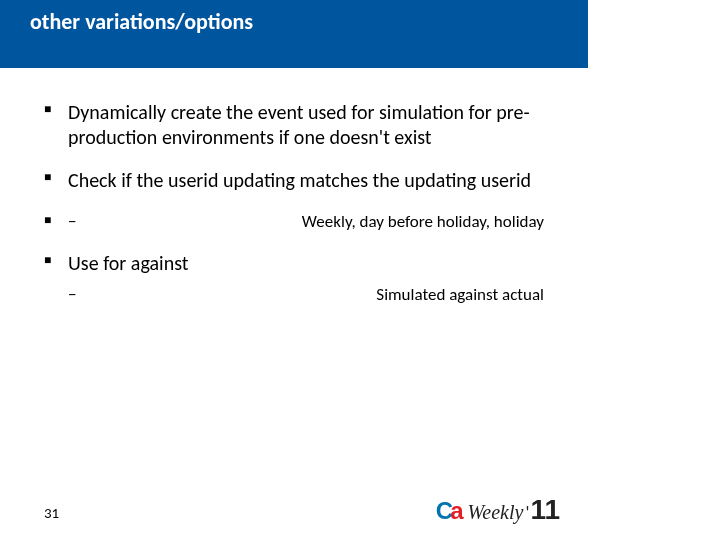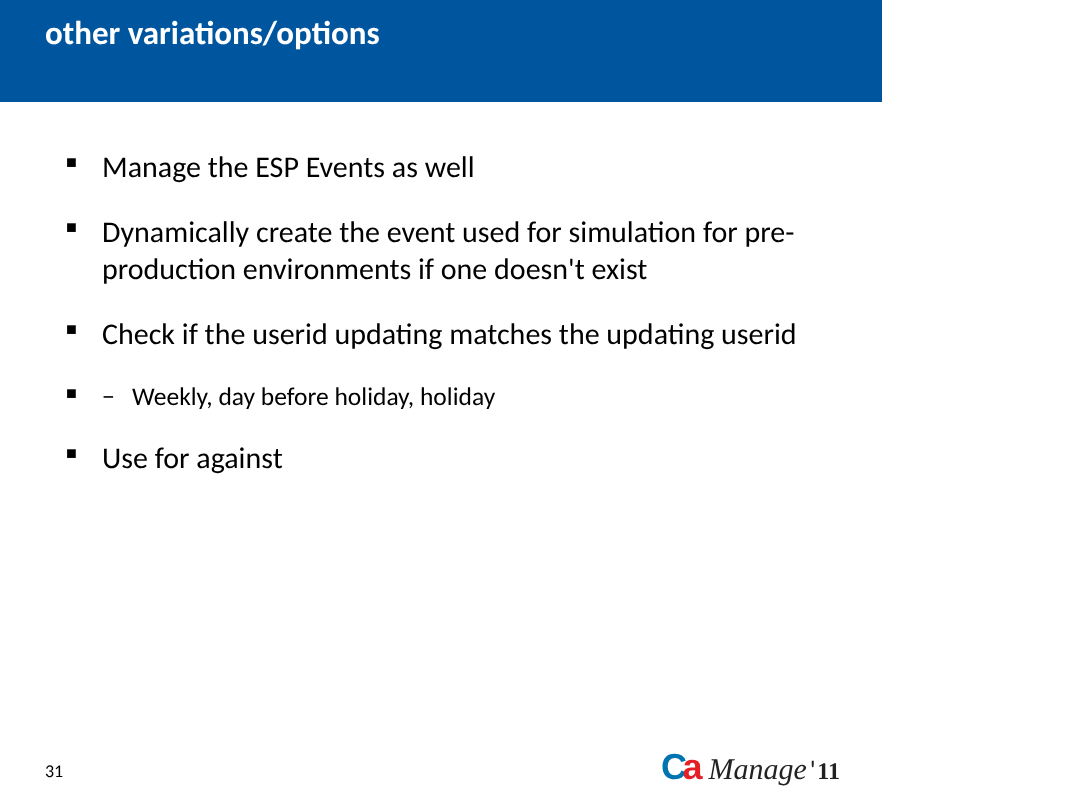--- a/index.html
+++ b/index.html
@@ -5,65 +5,65 @@
   * { margin: 0; padding: 0; box-sizing: border-box; }
   html, body { width: 720px; height: 540px; font-family: Calibri, Arial, sans-serif; background: #fff; overflow: hidden; }
   .slide { width: 588px; height: 540px; position: relative; background: #fff; }
   .title-bar { background: #00559f; height: 68px; width: 100%; padding: 8px 30px 0 30px; }
   .title-bar h1 { color: #fff; font-size: 22px; font-weight: 700; }
   .content { padding: 32px 44px 0 44px; }
   .bullets { list-style: none; }
   .bullets > li { position: relative; padding-left: 24px; margin-bottom: 18px; font-size: 20px; line-height: 1.25; color: #000; }
   .bullets > li::before { content: "■"; position: absolute; left: 0; top: 2px; font-size: 12px; color: #000; }
   .sub { list-style: none; margin-top: 8px; }
-  .sub > li { position: relative; padding-left: 20px; font-size: 17px; color: #000; line-height: 1.3; margin-bottom: 4px; }
+  .sub > li { position: relative; padding-left: 20px; font-size: 17px; color: #000; line-height: 1.3; margin-bottom: 4px; text-align: right; }
   .sub > li::before { content: "−"; position: absolute; left: 0; top: 0; font-size: 17px; color: #000; }
-  .page-num { position: absolute; left: 30px; bottom: 18px; font-size: 12px; font-weight: 400; color: #000; }
+  .page-num { position: absolute; left: 44px; bottom: 18px; font-size: 15px; font-weight: 400; color: #000; }
   .logo { position: absolute; right: 28px; bottom: 14px; display: flex; align-items: baseline; }
   .logo-ca { display: inline-flex; align-items: center; }
   .logo-ca .c { font-family: Arial, sans-serif; font-weight: 900; font-size: 24px; color: #0073b1; letter-spacing: -1px; }
   .logo-ca .a { font-family: Arial, sans-serif; font-weight: 900; font-size: 24px; color: #e41e26; margin-left: -2px; }
   .logo .world { font-family: Georgia, 'Times New Roman', serif; font-style: italic; font-size: 20px; color: #222; margin-left: 4px; }
   .logo .apos { font-size: 18px; color: #222; margin-left: 2px; }
-  .logo .yr { font-family: Liberation Serif, serif; font-weight: 700; font-size: 16px; color: #222; margin-left: 1px; }
+  .logo .yr { font-family: Liberation Sans, sans-serif; font-weight: 700; font-size: 28px; color: #222; margin-left: 1px; }
 </style>
 </head>
 <body>
 
 <div class="slide">
   <div class="title-bar">
     <h1>other variations/options</h1>
   </div>
 
   <div class="content">
     <ul class="bullets">
-      <li>
-        <span>Manage the ESP Events as well</span>
-      </li>
       <li>
         <span>Dynamically create the event used for simulation for pre-production environments if one doesn't exist</span>
       </li>
       <li>
         <span>Check if the userid updating matches the updating userid</span>
       </li>
       <li>
         <ul class="sub">
           <li>Weekly, day before holiday, holiday</li>
         </ul>
       </li>
       <li>
         <span>Use for against</span>
+        <ul class="sub">
+          <li>Simulated against actual</li>
+        </ul>
       </li>
     </ul>
   </div>
 
   <div class="page-num">31</div>
 
   <div class="logo">
     <span class="logo-ca">
       <span class="c">C</span>
       <span class="a">a</span>
     </span>
-    <span class="world">Manage</span>
+    <span class="world">Weekly</span>
     <span class="apos">'</span>
     <span class="yr">11</span>
   </div>
 </div>
 
 </body></html>

